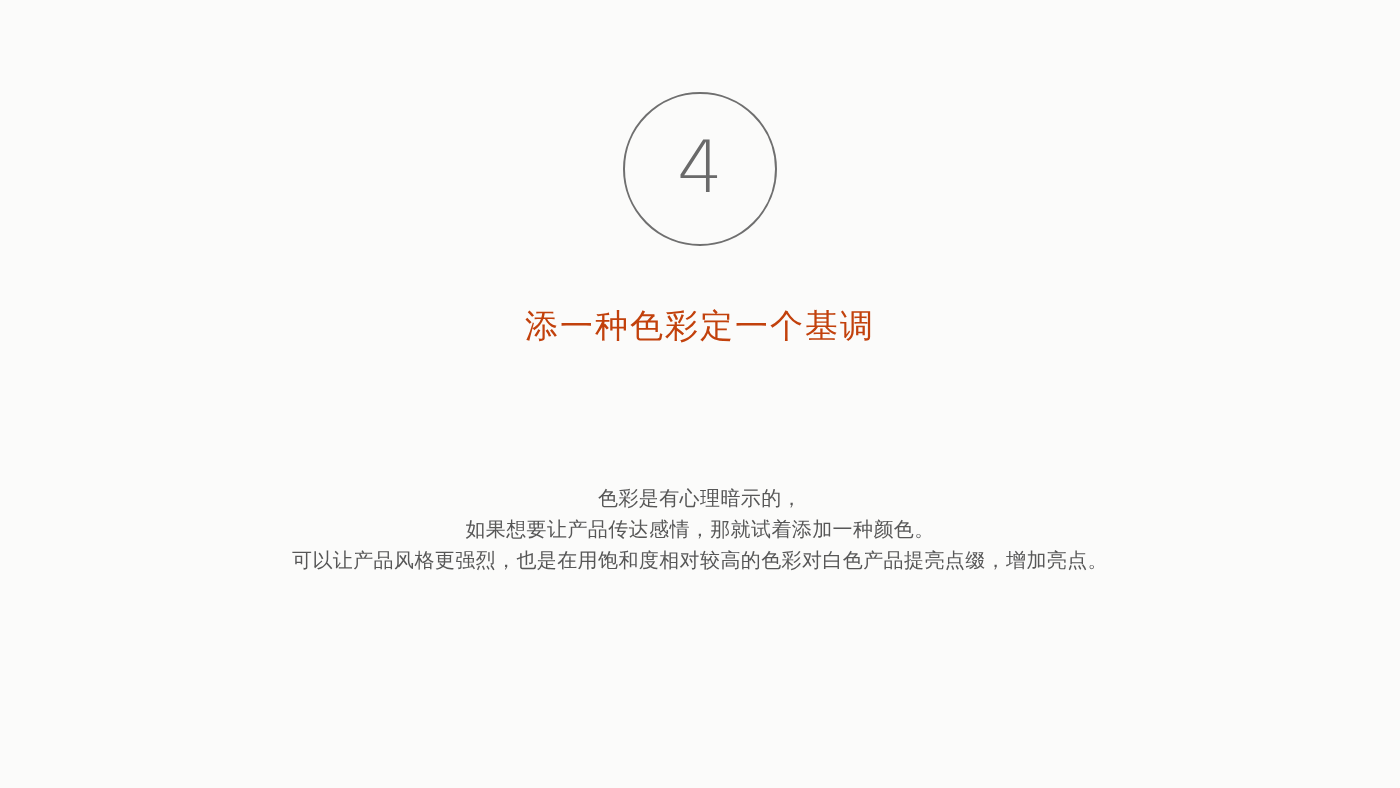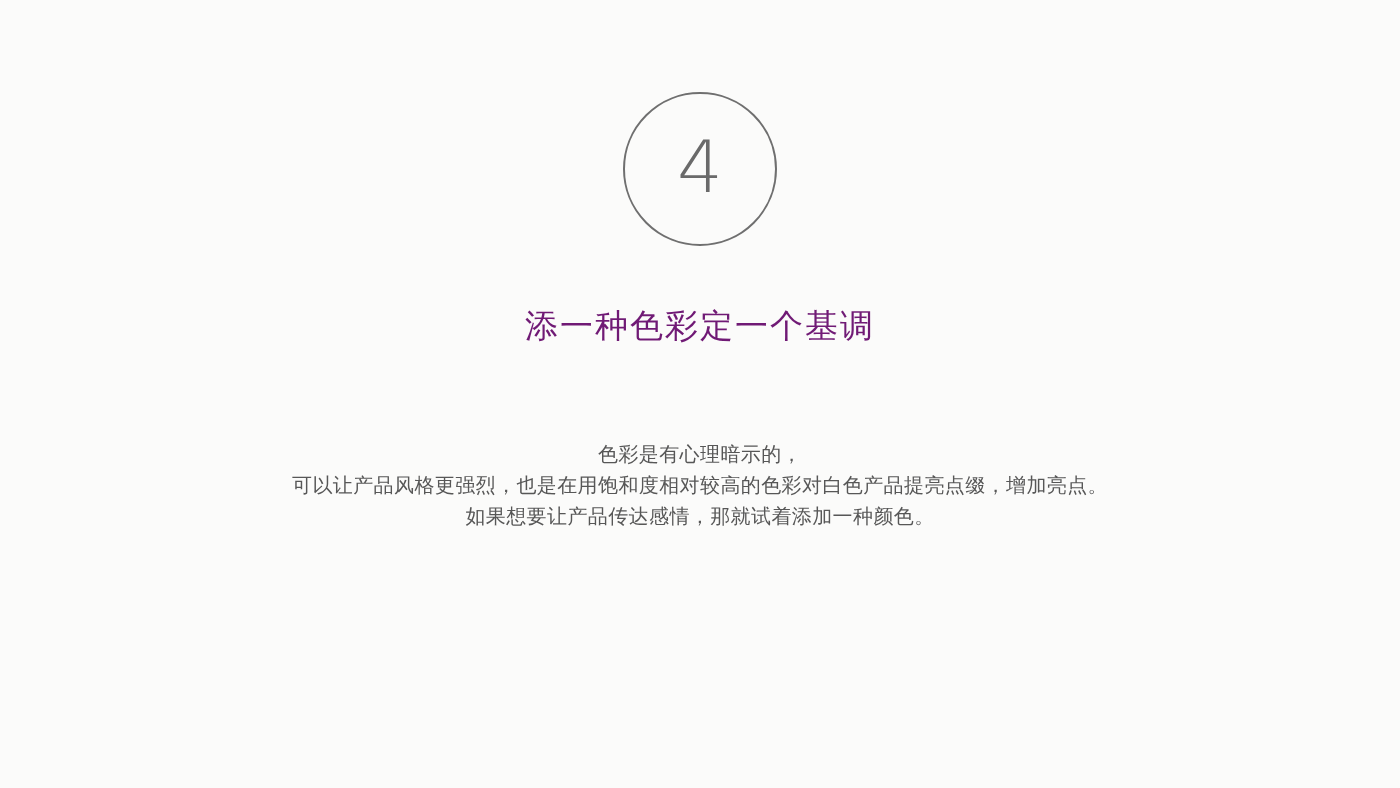--- a/index.html
+++ b/index.html
@@ -40,26 +40,26 @@
     font-weight: 300;
     line-height: 1;
     color: #6a6a6a;
     letter-spacing: 0;
     transform: translateY(-2px);
   }
   .section-title {
     margin-top: 58px;
     font-size: 33px;
     font-weight: 400;
-    color: #701a75;
+    color: #c2410c;
     letter-spacing: 2px;
     white-space: nowrap;
   }
   .body-copy {
-    margin-top: 68px;
+    margin-top: 112px;
     text-align: center;
     font-size: 20px;
     line-height: 31px;
     color: #575757;
     letter-spacing: 0.4px;
   }
   .body-copy .line {
     display: block;
     white-space: nowrap;
   }
@@ -70,17 +70,17 @@
 <div class="slide">
 
   <div class="number-badge">
     <span class="num">4</span>
   </div>
 
   <h1 class="section-title">添一种色彩定一个基调</h1>
 
   <div class="body-copy">
     <span class="line">色彩是有心理暗示的，</span>
+    <span class="line">如果想要让产品传达感情，那就试着添加一种颜色。</span>
     <span class="line">可以让产品风格更强烈，也是在用饱和度相对较高的色彩对白色产品提亮点缀，增加亮点。</span>
-    <span class="line">如果想要让产品传达感情，那就试着添加一种颜色。</span>
   </div>
 
 </div>
 
 </body></html>

